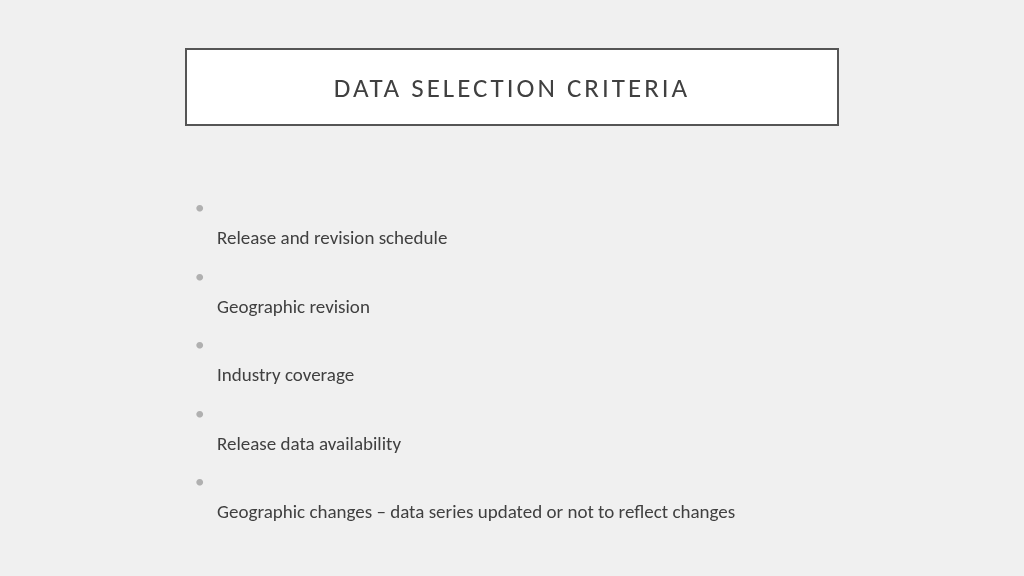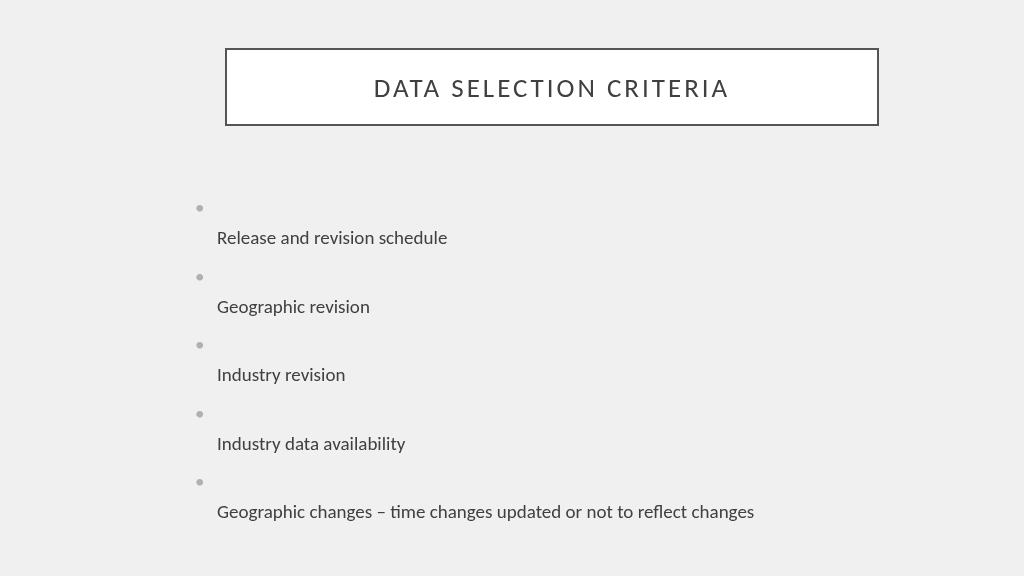--- a/index.html
+++ b/index.html
@@ -20,21 +20,20 @@
       position: absolute;
       top: 48px;
       left: 185px;
       width: 654px;
       height: 78px;
       background-color: #ffffff;
       border: 2px solid #555555;
       display: flex;
       align-items: center;
       justify-content: center;
-      margin-left: 40px;
     }
     .title-text {
       font-size: 27px;
       letter-spacing: 3px;
       font-weight: 400;
       color: #404040;
     }
     .bullet-list {
       position: absolute;
       top: 195px;
@@ -71,23 +70,23 @@
   <div class="bullet-item">
     <span class="bullet-marker">•</span>
     <span class="bullet-text">Release and revision schedule</span>
   </div>
   <div class="bullet-item">
     <span class="bullet-marker">•</span>
     <span class="bullet-text">Geographic revision</span>
   </div>
   <div class="bullet-item">
     <span class="bullet-marker">•</span>
-    <span class="bullet-text">Industry revision</span>
+    <span class="bullet-text">Industry coverage</span>
   </div>
   <div class="bullet-item">
     <span class="bullet-marker">•</span>
-    <span class="bullet-text">Industry data availability</span>
+    <span class="bullet-text">Release data availability</span>
   </div>
   <div class="bullet-item">
     <span class="bullet-marker">•</span>
-    <span class="bullet-text">Geographic changes – time changes updated or not to reflect changes</span>
+    <span class="bullet-text">Geographic changes – data series updated or not to reflect changes</span>
   </div>
 </div>
 
 </body></html>

